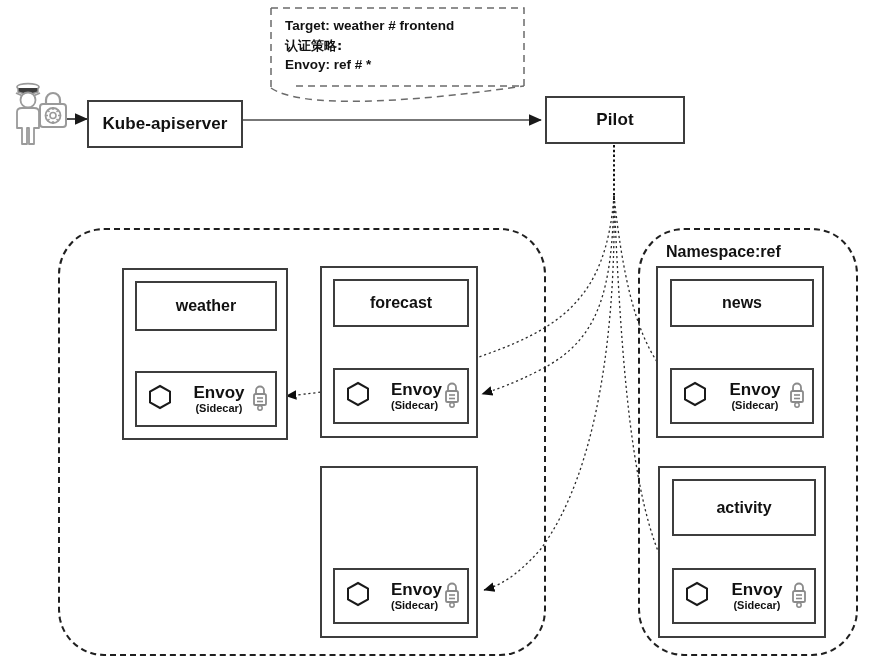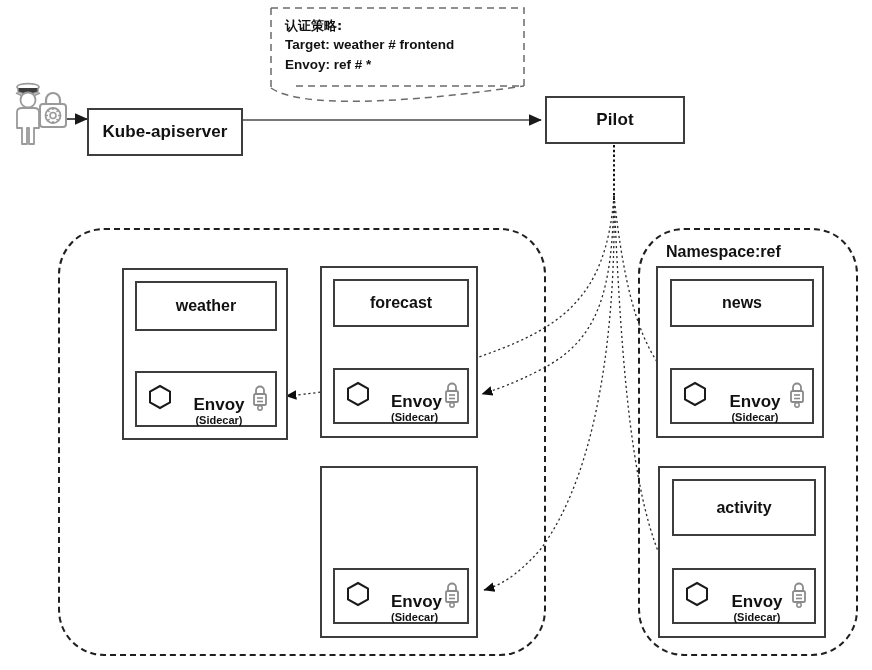--- a/index.html
+++ b/index.html
@@ -30,21 +30,21 @@
   }
   .svcbox .svc-label{font-weight:bold;font-size:16px;color:#111;white-space:nowrap;}
 
   
   .envoybox{
     position:absolute;box-sizing:border-box;background:#fff;border:2px solid #3d3d3d;
   }
   .hexicon{position:absolute;left:10px;top:50%;transform:translateY(-50%);}
   .envoy-text{
     position:absolute;left:56px;right:30px;top:50%;transform:translateY(-50%);
-    text-align:center;line-height:1.03;margin-top:12px;
+    text-align:center;line-height:1.03;
   }
   .envoy-name{font-weight:bold;font-size:17px;color:#111;display:block;}
   .envoy-sub{font-weight:bold;font-size:11px;color:#111;display:block;margin-top:1px;}
   .lockicon{position:absolute;right:6px;top:50%;transform:translateY(-50%);}
 
   
   .ns{
     position:absolute;box-sizing:border-box;background:transparent;
     border:2.5px dashed #1f1f1f;border-radius:46px;
   }
@@ -157,27 +157,27 @@
         <line x1="41.5" y1="32" x2="43.5" y2="34"></line>
           <line x1="50.5" y1="41" x2="52.5" y2="43"></line>
         <line x1="52.5" y1="32" x2="50.5" y2="34"></line>
           <line x1="43.5" y1="41" x2="41.5" y2="43"></line>
       </g>
     </svg>
   </div>
 
   <div class="callout" style="left:271px;top:8px;width:253px;height:80px;">
     <div class="callout-text">
+      <span class="callout-line">Target: weather # frontend</span>
       <span class="callout-line cn">认证策略:</span>
-      <span class="callout-line">Target: weather # frontend</span>
       <span class="callout-line">Envoy: ref # *</span>
     </div>
   </div>
 
-  <div class="node" style="left:87px;top:108px;width:156px;height:48px;">
+  <div class="node" style="left:87px;top:100px;width:156px;height:48px;">
     <span class="node-label">Kube-apiserver</span>
   </div>
 
   <div class="node" style="left:545px;top:96px;width:140px;height:48px;">
     <span class="node-label">Pilot</span>
   </div>
 
   <div class="ns" style="left:58px;top:228px;width:488px;height:428px;"></div>
 
   <div class="pod" style="left:122px;top:268px;width:166px;height:172px;">

